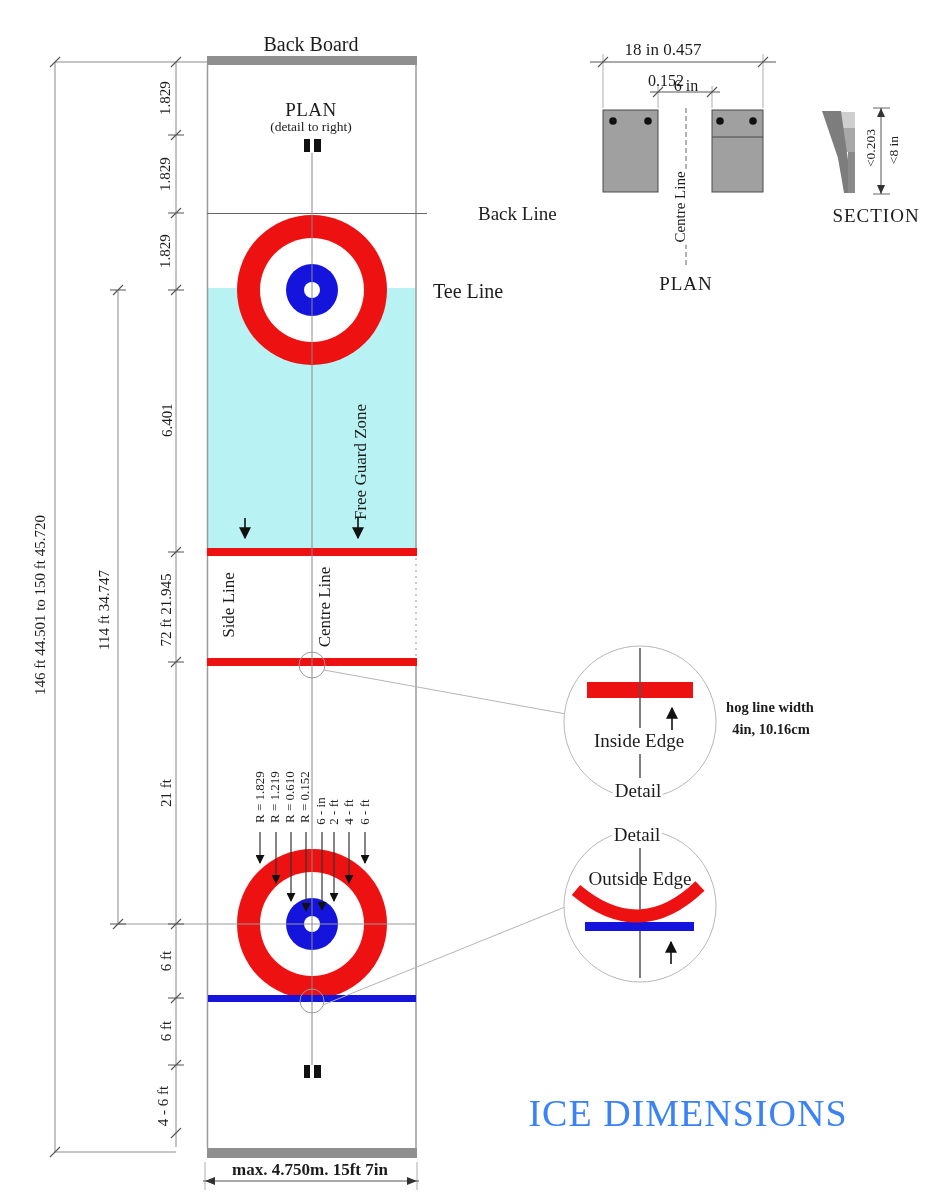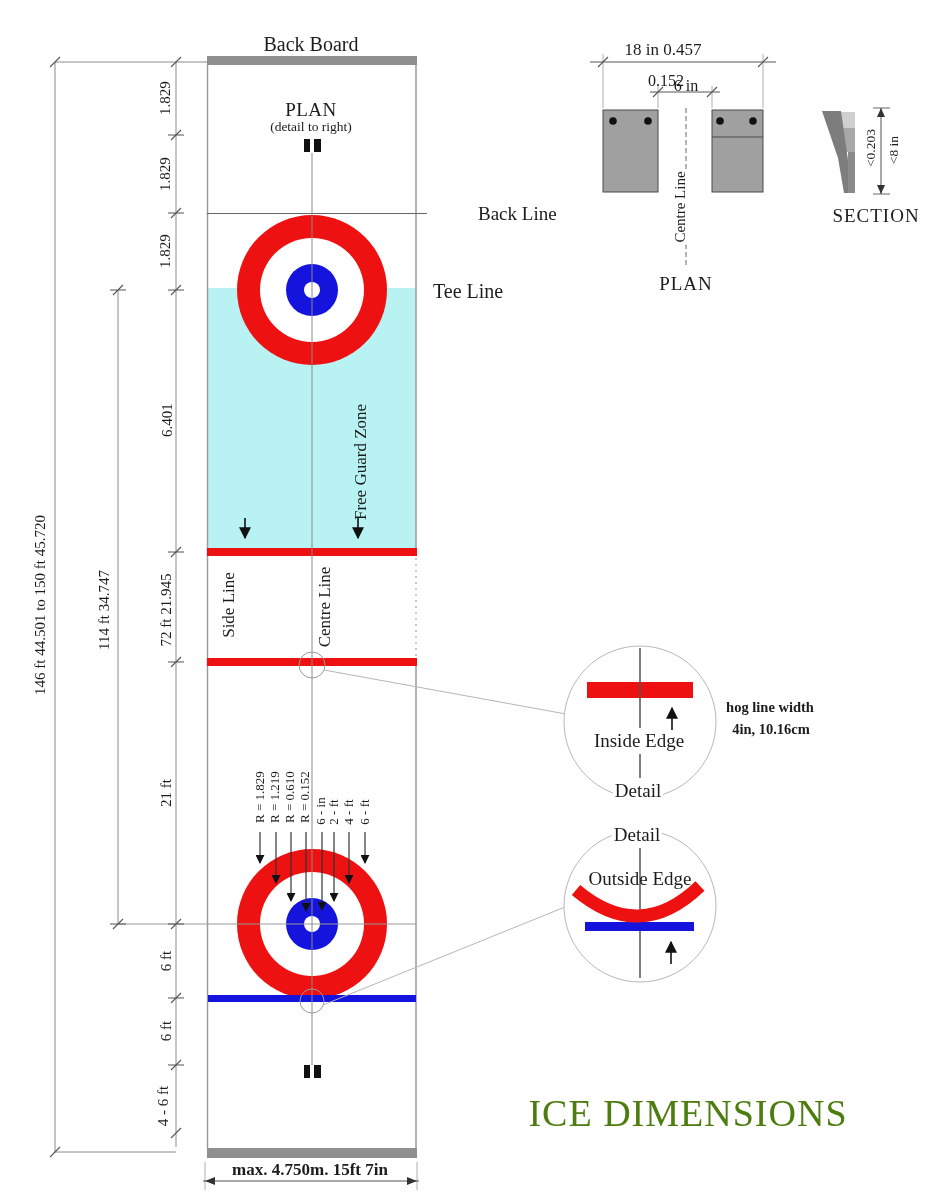--- a/index.html
+++ b/index.html
@@ -4,21 +4,21 @@
 <style>
   html,body{margin:0;padding:0;background:#fff;}
   .canvas{position:relative;width:943px;height:1200px;background:#fff;overflow:hidden;
           font-family:"Liberation Serif","DejaVu Serif",serif;color:#1c1c1c;text-align:right;}
   svg{position:absolute;left:0;top:0;}
   .c{position:absolute;transform:translate(-50%,-50%);white-space:nowrap;}
   .cl{position:absolute;transform:translate(0,-50%);white-space:nowrap;}
   .r{position:absolute;transform:translate(-50%,-50%) rotate(-90deg);white-space:nowrap;}
   .bg{background:#fff;padding:0 2px;}
   .b{font-weight:bold;}
-  .title{font-size:38px;letter-spacing:1px;color:#4d7c0f;}
+  .title{font-size:38px;letter-spacing:1px;color:#3b82f6;}
   .sub{font-size:15.5px;}
 </style>
 </head>
 <body>
 
 <div class="canvas">
 
 <svg width="943" height="1200" viewBox="0 0 943 1200">
   <defs>
     <marker id="mA" viewBox="0 0 10 10" refX="9" refY="5" markerWidth="7.5" markerHeight="7.5" orient="auto-start-reverse">

